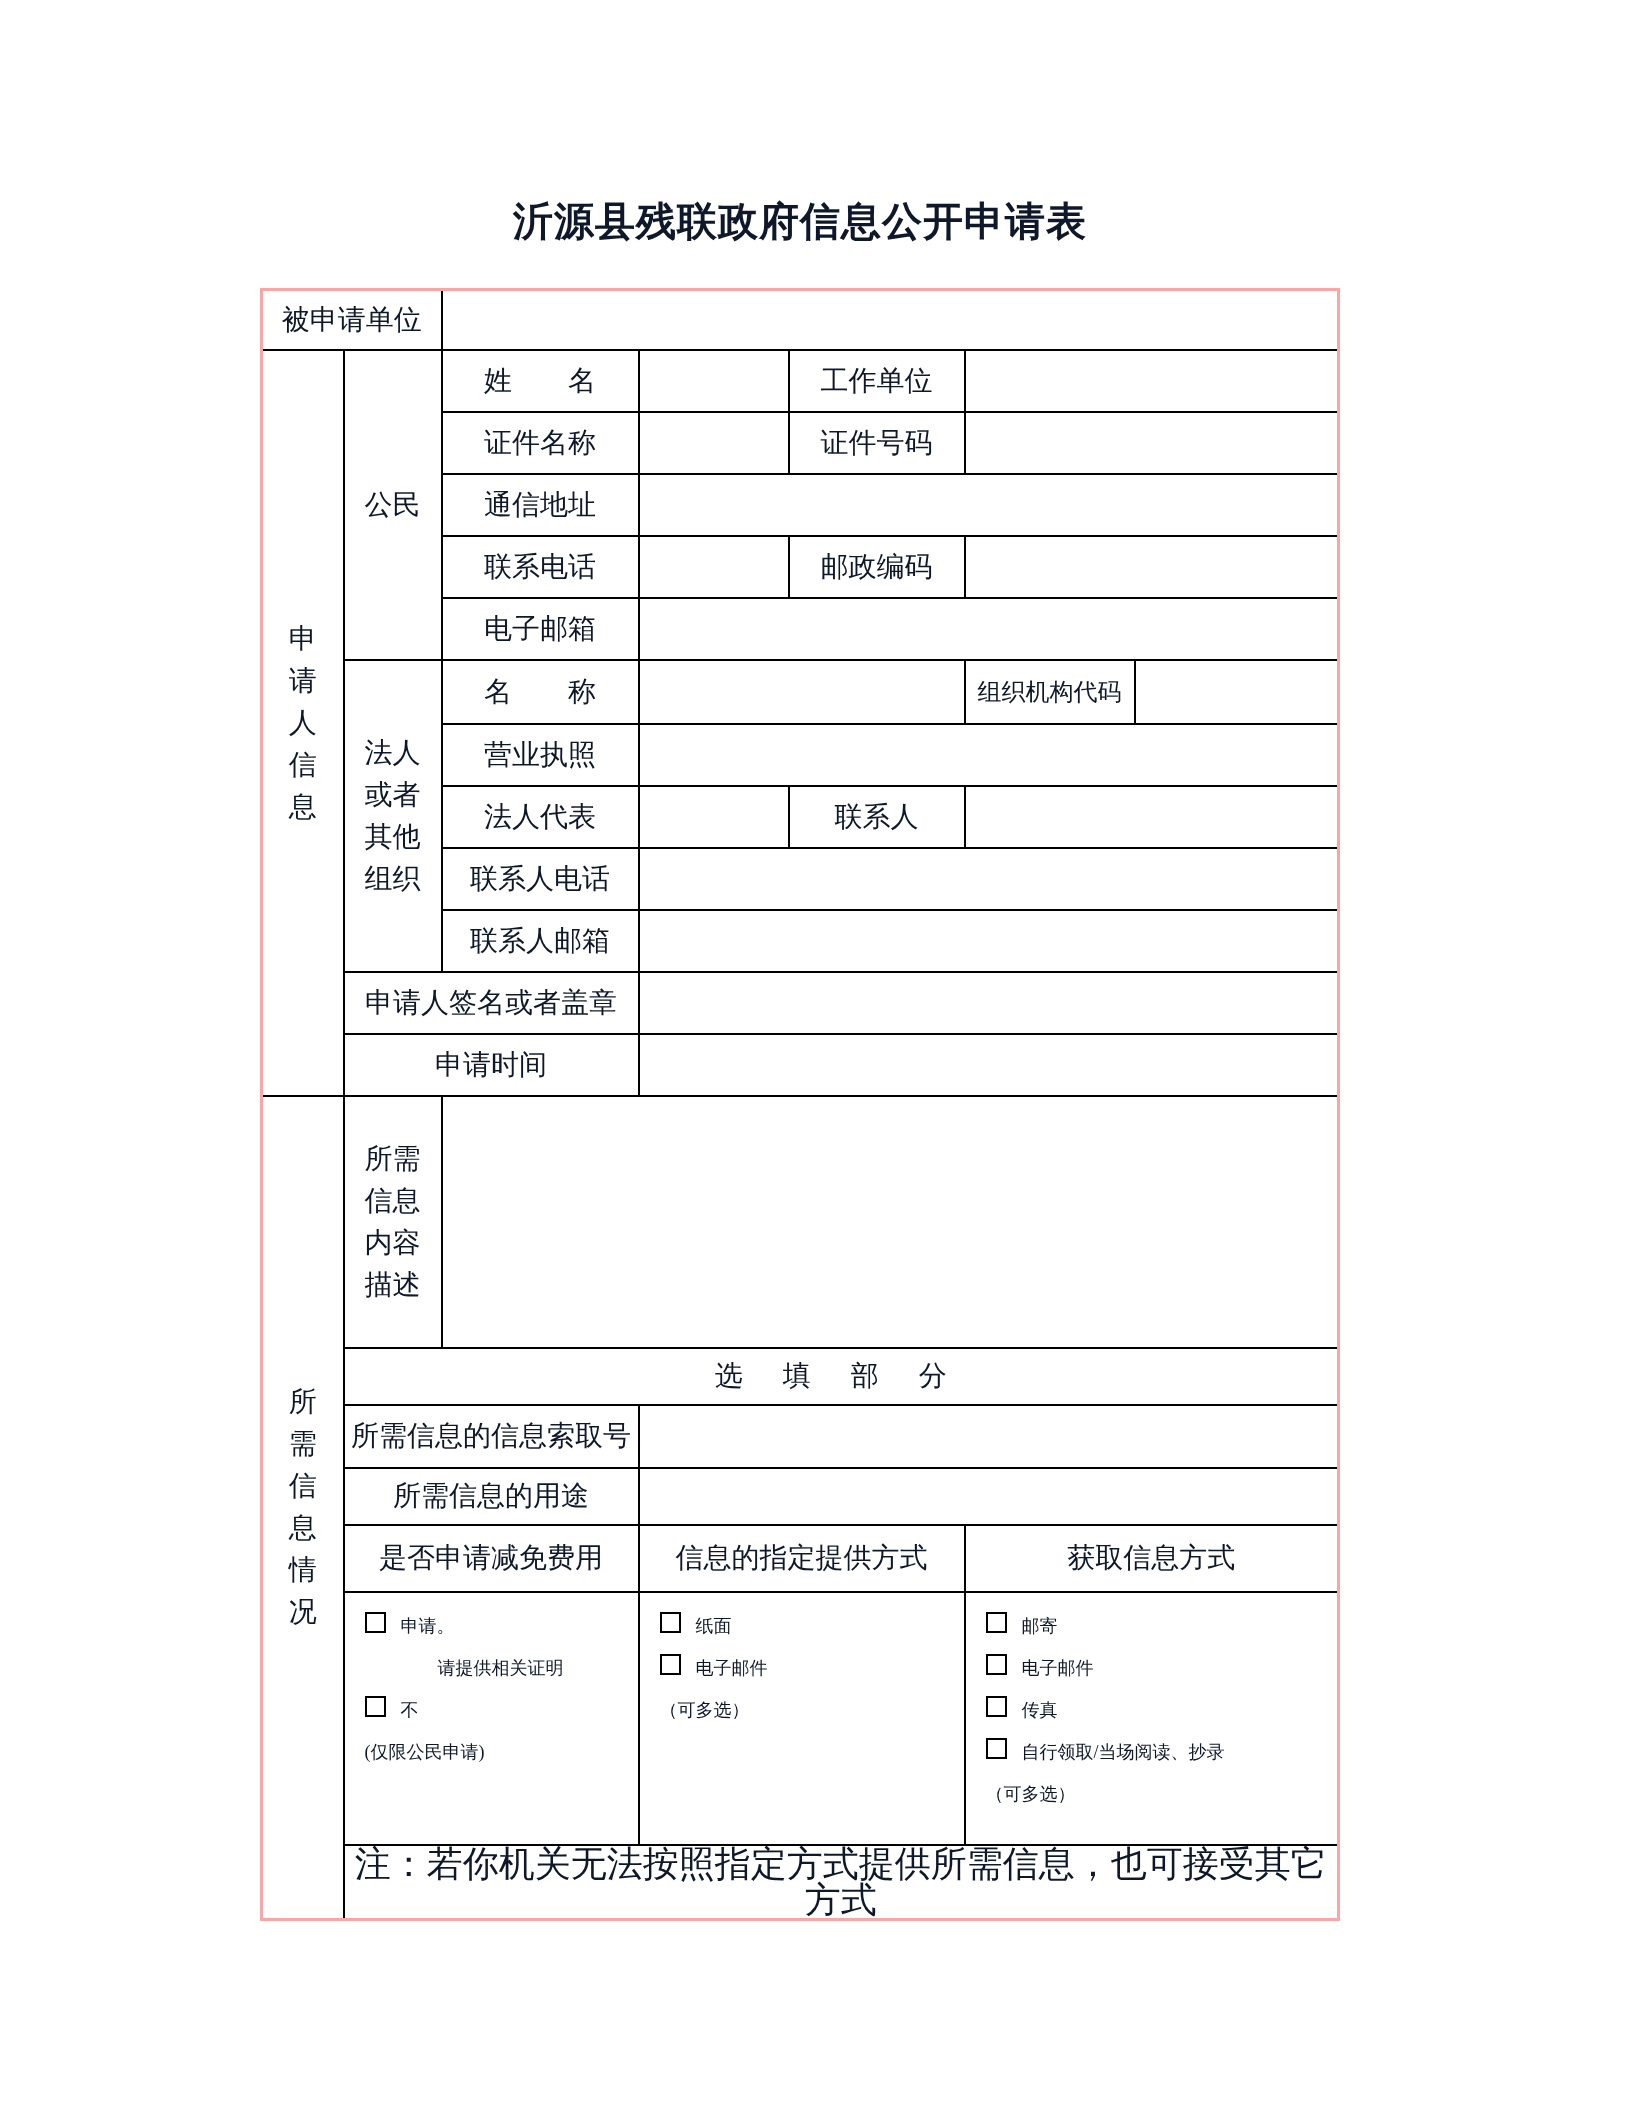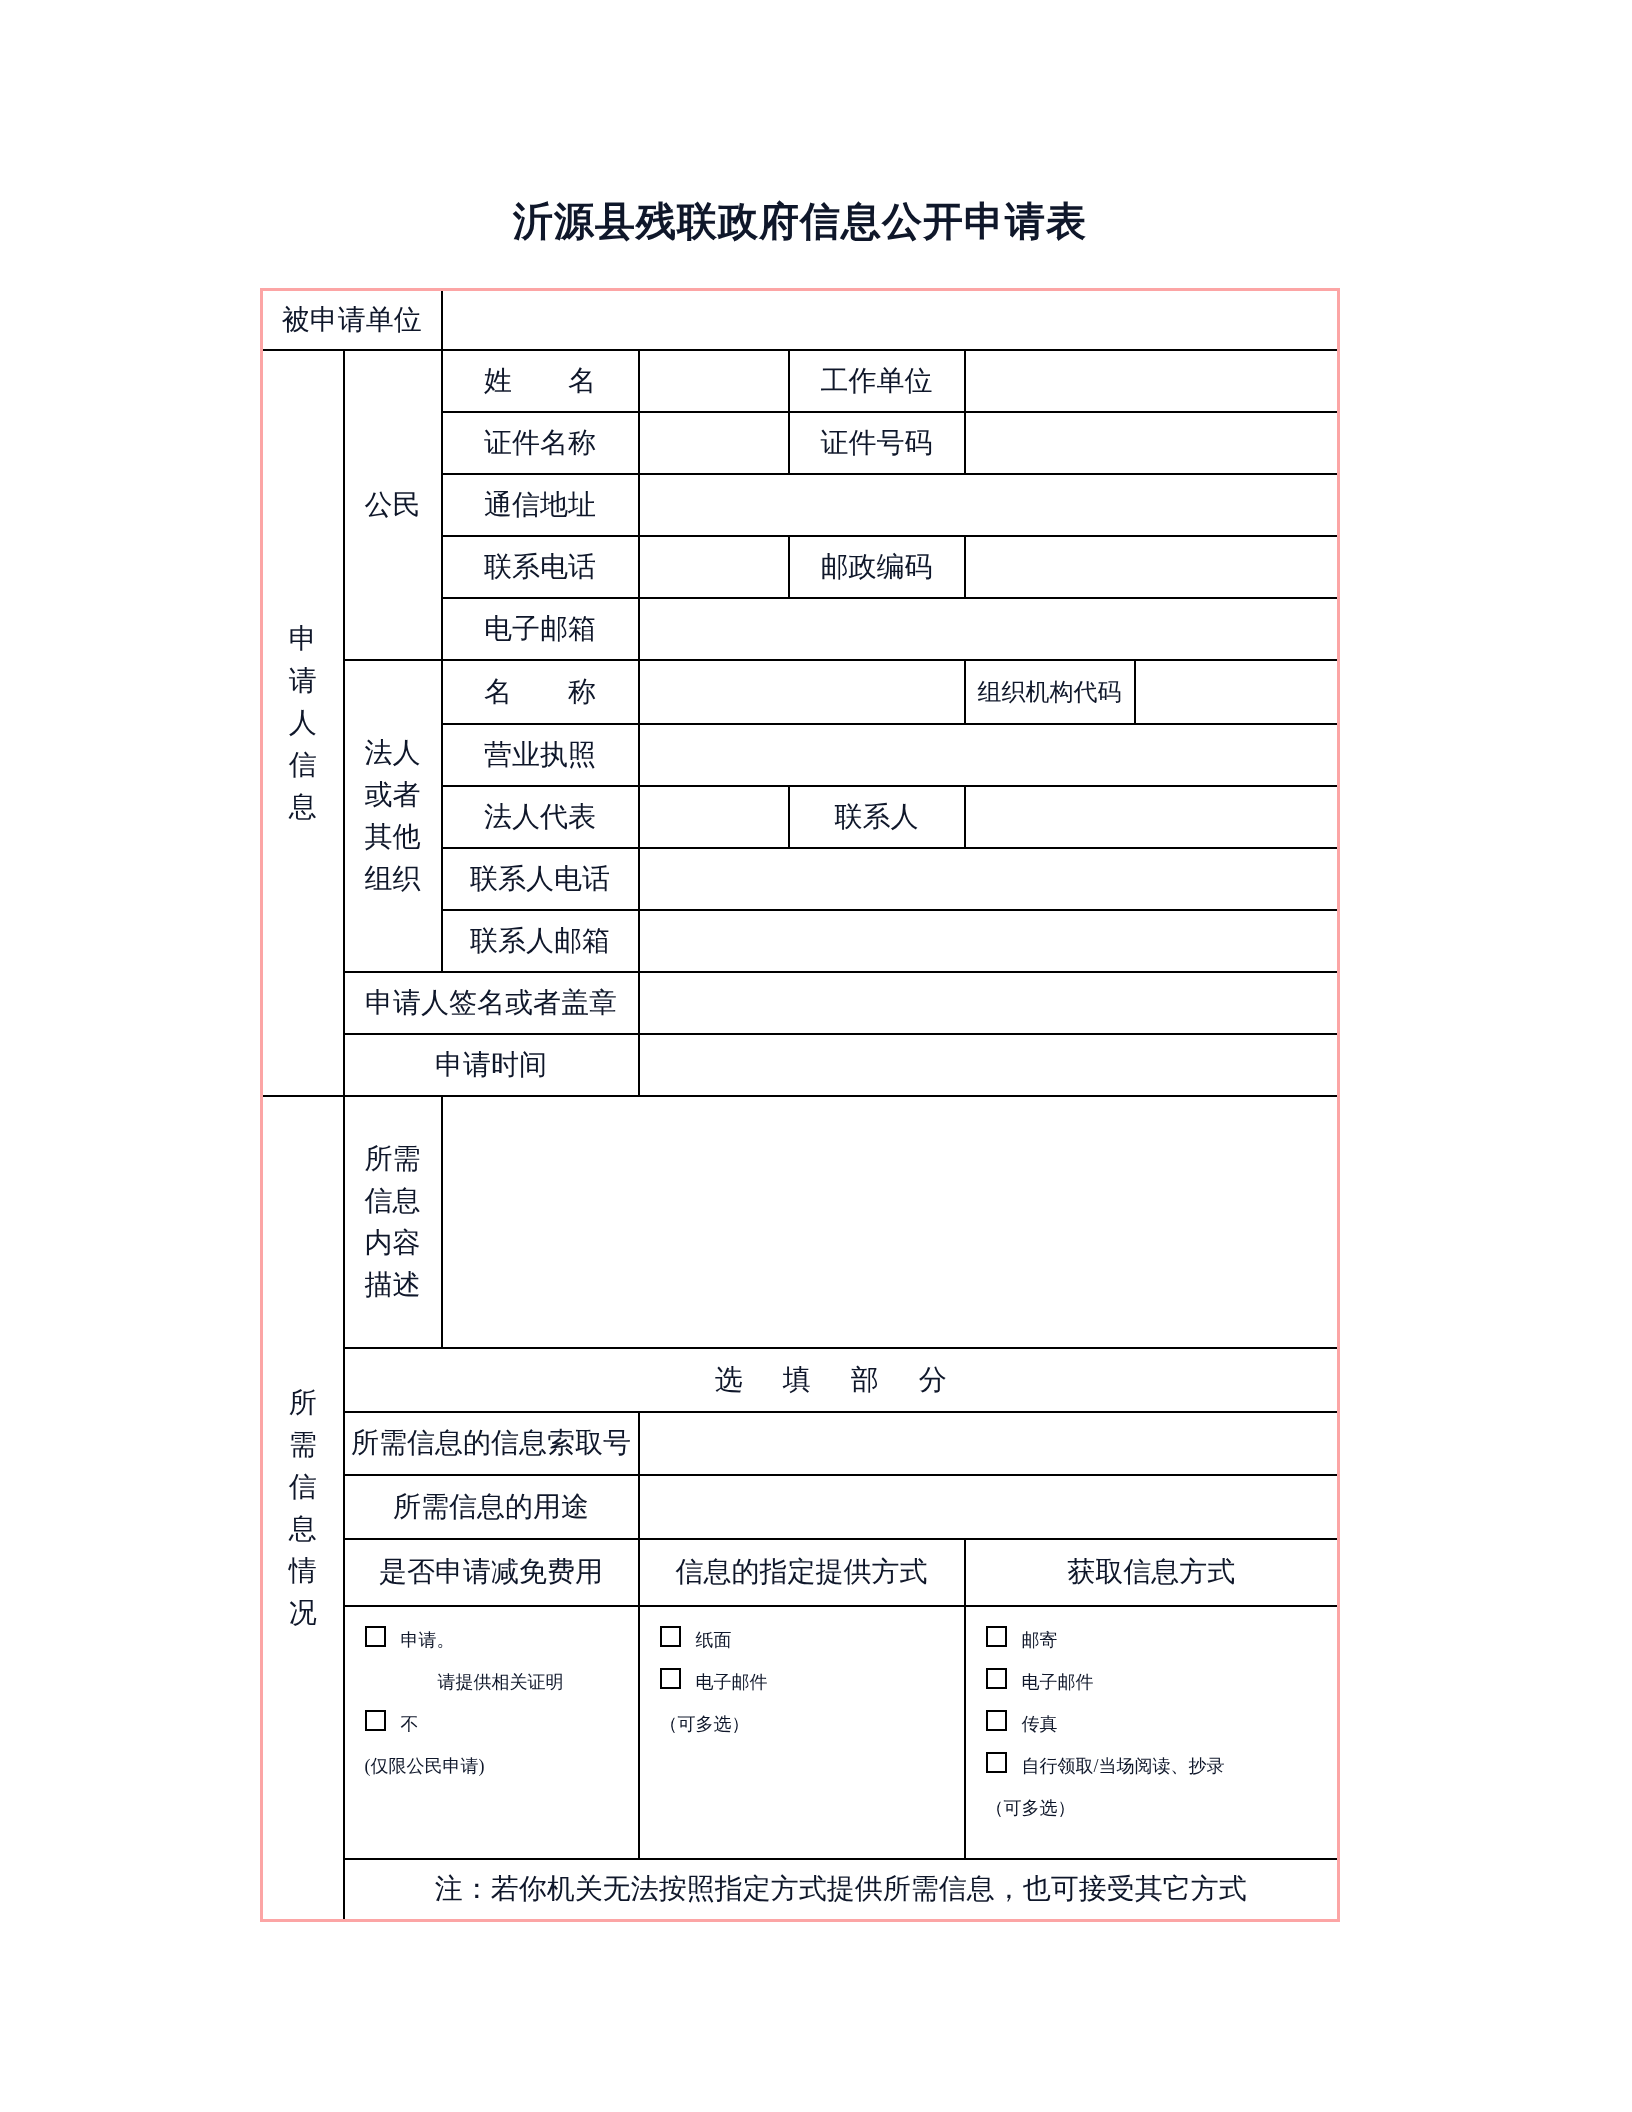--- a/index.html
+++ b/index.html
@@ -29,21 +29,21 @@
   td {
     border: 2px solid #000;
     padding: 0;
     text-align: center;
     vertical-align: middle;
     font-size: 28px;
     line-height: 36px;
     overflow: hidden;
   }
   .h60{height:60px}.h62{height:62px}.h64{height:64px}.h252{height:252px}
-  .h58{height:64px}.h63{height:63px}.h67{height:67px}.h253{height:253px}
+  .h58{height:57px}.h63{height:63px}.h67{height:67px}.h253{height:253px}
   .vstack {           
     width: 30px; margin: 0 auto;
     word-break: break-all;
     line-height: 42px; font-size: 28px;
     text-align: center;
   }
   .wrap2 {            
     width: 58px; margin: 0 auto;
     word-break: break-all;
     line-height: 42px; font-size: 28px;
@@ -58,21 +58,21 @@
   .opt { white-space: nowrap; }
   .cont  { padding-left: 73px; }   
   .cbx {
     display: inline-block;
     width: 17px; height: 17px;
     border: 2px solid #000;
     margin-right: 15px;
     vertical-align: -1px;
     background: #fff;
   }
-  .note-cell { font-size: 28px; }
+  .note-cell { font-size: 36px; }
 </style>
 </head>
 <body>
 
 <div class="page">
 
   <div class="title">沂源县残联政府信息公开申请表</div>
 
   <table class="form">
     <colgroup>

